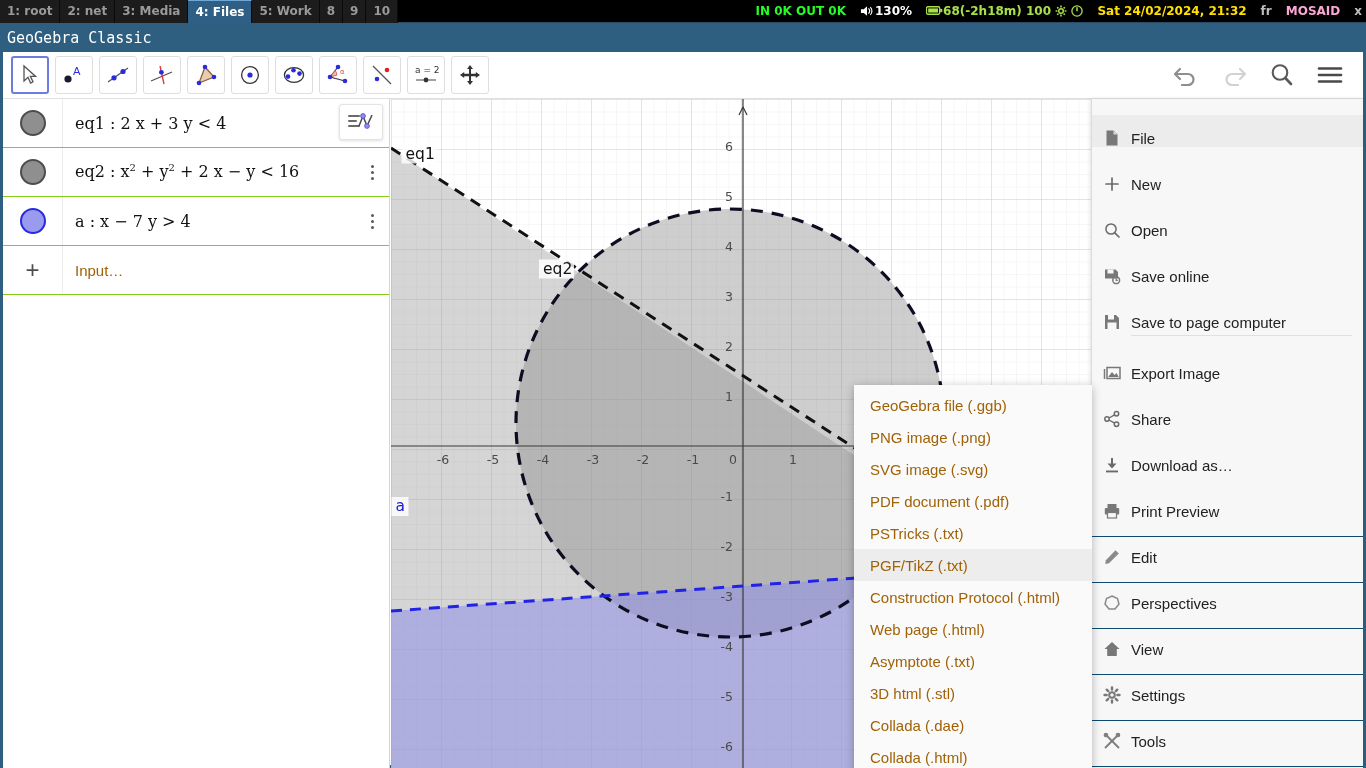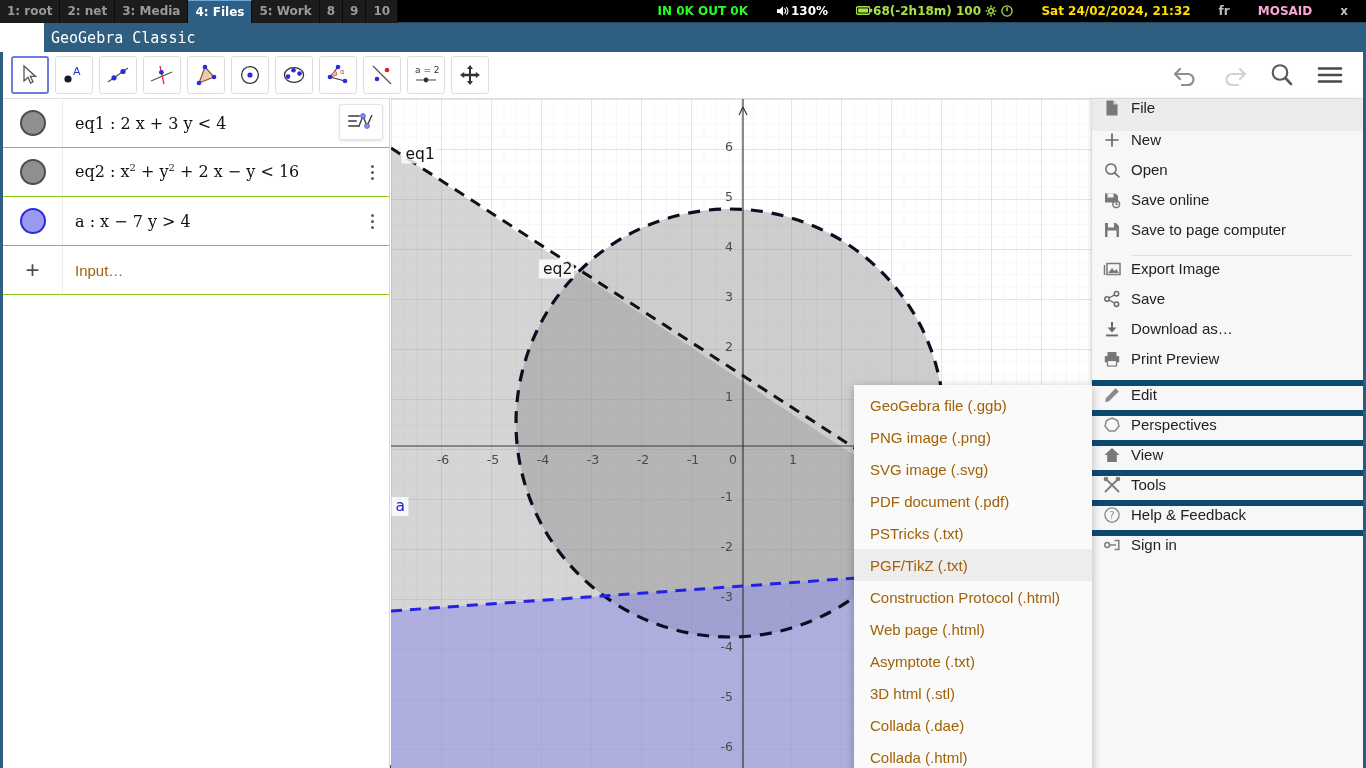--- a/index.html
+++ b/index.html
@@ -17,31 +17,31 @@
     font-size:12px; font-weight:bold;
     display:flex; align-items:center;
     border-bottom:1px solid #2b4a63;
   }
   .ws {
     height:23px; padding:0 7px; display:flex; align-items:center;
     color:#9a9a9a; background:#1c1c1c; border-right:1px solid #0a0a0a;
     white-space:nowrap;
   }
   .ws.sel { background:#2f5f85; color:#ffffff; border-top:1px solid #6fa8d6; }
-  #sb-right { margin-left:auto; display:flex; align-items:center; gap:28px; padding-right:18px; }
+  #sb-right { margin-left:auto; display:flex; align-items:center; gap:14px; padding-right:4px; }
   .sb-item { white-space:nowrap; }
   .c-green { color:#22ff22; }
   .c-white { color:#ffffff; }
   .c-lime  { color:#a8e04a; }
   .c-yellow{ color:#ffe000; }
   .c-gray  { color:#bdbdbd; }
   .c-cyan  { color:#f9a8d4; }
 
   
-  #ggb { position:absolute; left:0; top:23px; width:1366px; height:724px; background:#fff;padding-left:44px; }
+  #ggb { position:absolute; left:0; top:23px; width:1366px; height:724px; background:#fff; }
   #titlebar {
     height:29px; background:#2e5f80; color:#fff;
     display:flex; align-items:center; padding-left:7px;
     font-family:"DejaVu Sans Mono", monospace; font-size:15px;
   }
   #app { position:absolute; left:0; top:29px; width:1366px; height:716px; background:#fff;
          border-left:3px solid #2e5f80; border-bottom:3px solid #2e5f80; border-right:3px solid #2e5f80;}
 
   
   #toolbar {
@@ -108,27 +108,28 @@
   #zoom-out { bottom:62px; }
   #fit-btn  { bottom:10px; background:#fff; box-shadow:0 1px 4px rgba(0,0,0,.2); }
 
   
   #mainmenu {
     position:absolute; right:0; top:47px; width:272px; height:669px;
     background:#f7f7f7; border-left:1px solid #dcdcdc; z-index:20;
     box-shadow:-1px 0 4px rgba(0,0,0,.12);
   }
   .mi {
-    display:flex; align-items:flex-start; height:30px; padding-left:11px;
+    display:flex; align-items:flex-end; height:30px; padding-left:11px;
     font-size:15px; color:#222; cursor:pointer;
     font-family:"Liberation Sans", sans-serif;
+    margin-top:16px;
   }
   .mi .mico { width:28px; display:flex; align-items:center; justify-content:flex-start; flex:0 0 28px; }
   .mi.head { background:#ececec; height:32px; }
-  .mi.sect-top { border-top:6px solid #0c4a6e; }
+  .mi.sect-top { border-top:1px solid #0c4a6e; }
   .menu-sep { height:1px; background:#e0e0e0; margin:4px 11px 4px 39px; }
 
   
   #submenu {
     position:absolute; left:851px; top:333px; width:238px;
     background:#fafafa; z-index:30;
     box-shadow:0 2px 9px rgba(0,0,0,.28);
     padding:4px 0 6px 0;
   }
   .si {
@@ -543,21 +544,21 @@
           <div class="mi">
             <span class="mico">
               <svg width="18" height="18" viewBox="0 0 18 18">
                 <circle cx="13.5" cy="3.8" r="2.2" fill="none" stroke="#6a6a6a" stroke-width="1.5"></circle>
                 <circle cx="4" cy="9" r="2.2" fill="none" stroke="#6a6a6a" stroke-width="1.5"></circle>
                 <circle cx="13.5" cy="14.2" r="2.2" fill="none" stroke="#6a6a6a" stroke-width="1.5"></circle>
                 <line x1="6" y1="8" x2="11.6" y2="4.8" stroke="#6a6a6a" stroke-width="1.4"></line>
                 <line x1="6" y1="10" x2="11.6" y2="13.2" stroke="#6a6a6a" stroke-width="1.4"></line>
               </svg>
             </span>
-            <span>Save</span>
+            <span>Share</span>
           </div>
           <div class="mi">
             <span class="mico">
               <svg width="18" height="18" viewBox="0 0 18 18">
                 <line x1="9" y1="2" x2="9" y2="11" stroke="#6a6a6a" stroke-width="2"></line>
                 <path d="M4.5 7.5 L9 12.5 L13.5 7.5 Z" fill="#6a6a6a"></path>
                 <rect x="3" y="14.5" width="12" height="1.9" fill="#6a6a6a"></rect>
               </svg>
             </span>
             <span>Download as…</span>
@@ -588,20 +589,38 @@
             </span>
             <span>Perspectives</span>
           </div>
           <div class="mi sect-top">
             <span class="mico">
               <svg width="18" height="18" viewBox="0 0 18 18">
                 <path d="M9 2 L16.5 9 H13.8 V16 H4.2 V9 H1.5 Z" fill="#787878"></path>
               </svg>
             </span>
             <span>View</span>
+          </div>
+          <div class="mi sect-top">
+            <span class="mico">
+              <svg width="18" height="18" viewBox="0 0 18 18">
+                <circle cx="9" cy="9" r="2.8" fill="none" stroke="#787878" stroke-width="2"></circle>
+                <g stroke="#787878" stroke-width="2.4" stroke-linecap="round">
+                  <line x1="9" y1="1.5" x2="9" y2="3.6"></line>
+                  <line x1="9" y1="14.4" x2="9" y2="16.5"></line>
+                  <line x1="1.5" y1="9" x2="3.6" y2="9"></line>
+                  <line x1="14.4" y1="9" x2="16.5" y2="9"></line>
+                  <line x1="3.7" y1="3.7" x2="5.2" y2="5.2"></line>
+                  <line x1="12.8" y1="12.8" x2="14.3" y2="14.3"></line>
+                  <line x1="14.3" y1="3.7" x2="12.8" y2="5.2"></line>
+                  <line x1="5.2" y1="12.8" x2="3.7" y2="14.3"></line>
+                </g>
+              </svg>
+            </span>
+            <span>Settings</span>
           </div>
           <div class="mi sect-top">
             <span class="mico">
               <svg width="18" height="18" viewBox="0 0 18 18">
                 <g stroke="#7d7d7d" stroke-width="1.8" stroke-linecap="round">
                   <line x1="2.5" y1="2.5" x2="15.5" y2="15.5"></line>
                   <line x1="15.5" y1="2.5" x2="2.5" y2="15.5"></line>
                 </g>
                 <circle cx="3" cy="3" r="1.6" fill="none" stroke="#7d7d7d" stroke-width="1.4"></circle>
                 <circle cx="15" cy="3" r="1.6" fill="none" stroke="#7d7d7d" stroke-width="1.4"></circle>

